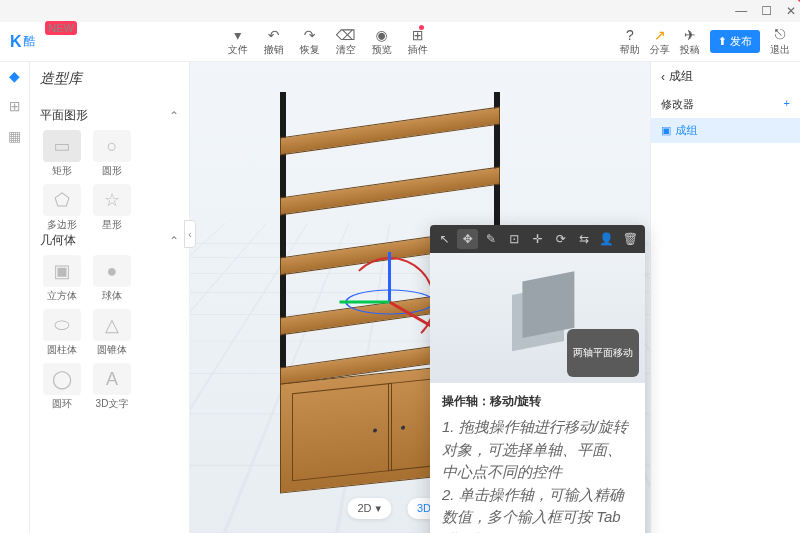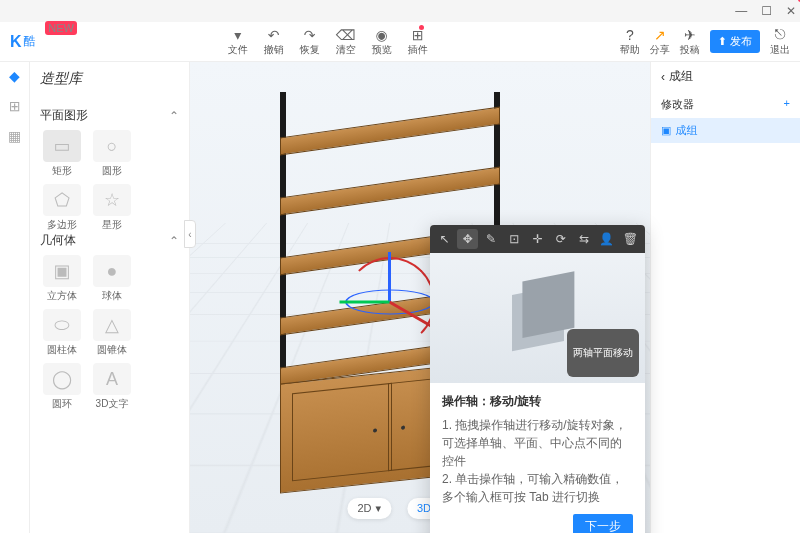--- a/index.html
+++ b/index.html
@@ -91,21 +91,21 @@
 .tutorial { position: absolute; right: 155px; top: 225px; width: 215px; background: #fff; border-radius: 4px; box-shadow: 0 4px 20px rgba(0,0,0,.2); overflow: hidden; }
 .tut-toolbar { background: #3a3a3a; display: flex; padding: 4px; gap: 2px; }
 .tut-toolbar .tb { width: 22px; height: 20px; display: flex; align-items: center; justify-content: center; color: #ccc; font-size: 12px; }
 .tut-toolbar .tb.active { background: #555; border-radius: 3px; }
 .tut-img { height: 130px; background: linear-gradient(#eef2f6, #e0e6ec); position: relative; display: flex; align-items: center; justify-content: center; }
 .cube3d { width: 60px; height: 60px; background: #b8c0c8; transform: rotateX(-20deg) rotateY(30deg); position: relative; }
 .cube3d::before { content:""; position:absolute; inset:0; background:#9aa2aa; transform: translateZ(-30px) translateX(12px) translateY(-12px); }
 .tut-label { position: absolute; bottom: 6px; right: 6px; background: #5a5a5a; color: #fff; font-size: 10px; padding: 17px 6px; border-radius: 6px; }
 .tut-body { padding: 10px 12px; }
 .tut-body h4 { font-size: 12px; margin-bottom: 6px; }
-.tut-body p { font-size: 12px; color: #666; line-height: 1.5; }
+.tut-body p { font-size: 15px; color: #666; line-height: 1.5; font-style: italic; }
 .tut-btn { float: right; background: #1e88ff; color: #fff; padding: 4px 12px; font-size: 12px; border-radius: 2px; margin-top: 8px; }
 .tut-body::after { content:""; display:block; clear:both; }
 
 
 .rightpanel { width: 150px; background: #fff; border-left: 1px solid #eee; }
 .rp-title { padding: 6px 10px; font-size: 12px; display: flex; align-items: center; gap: 4px; }
 .rp-tabs { display: flex; border-bottom: 1px solid #eee; }
 .rp-tabs .t { flex: 1; text-align: center; padding: 6px 0; font-size: 11px; color: #666; }
 .rp-tabs .t.active { color: #1e88ff; border-bottom: 2px solid #1e88ff; }
 .rp-sec { display: flex; justify-content: space-between; padding: 6px 10px; font-size: 11px; }

